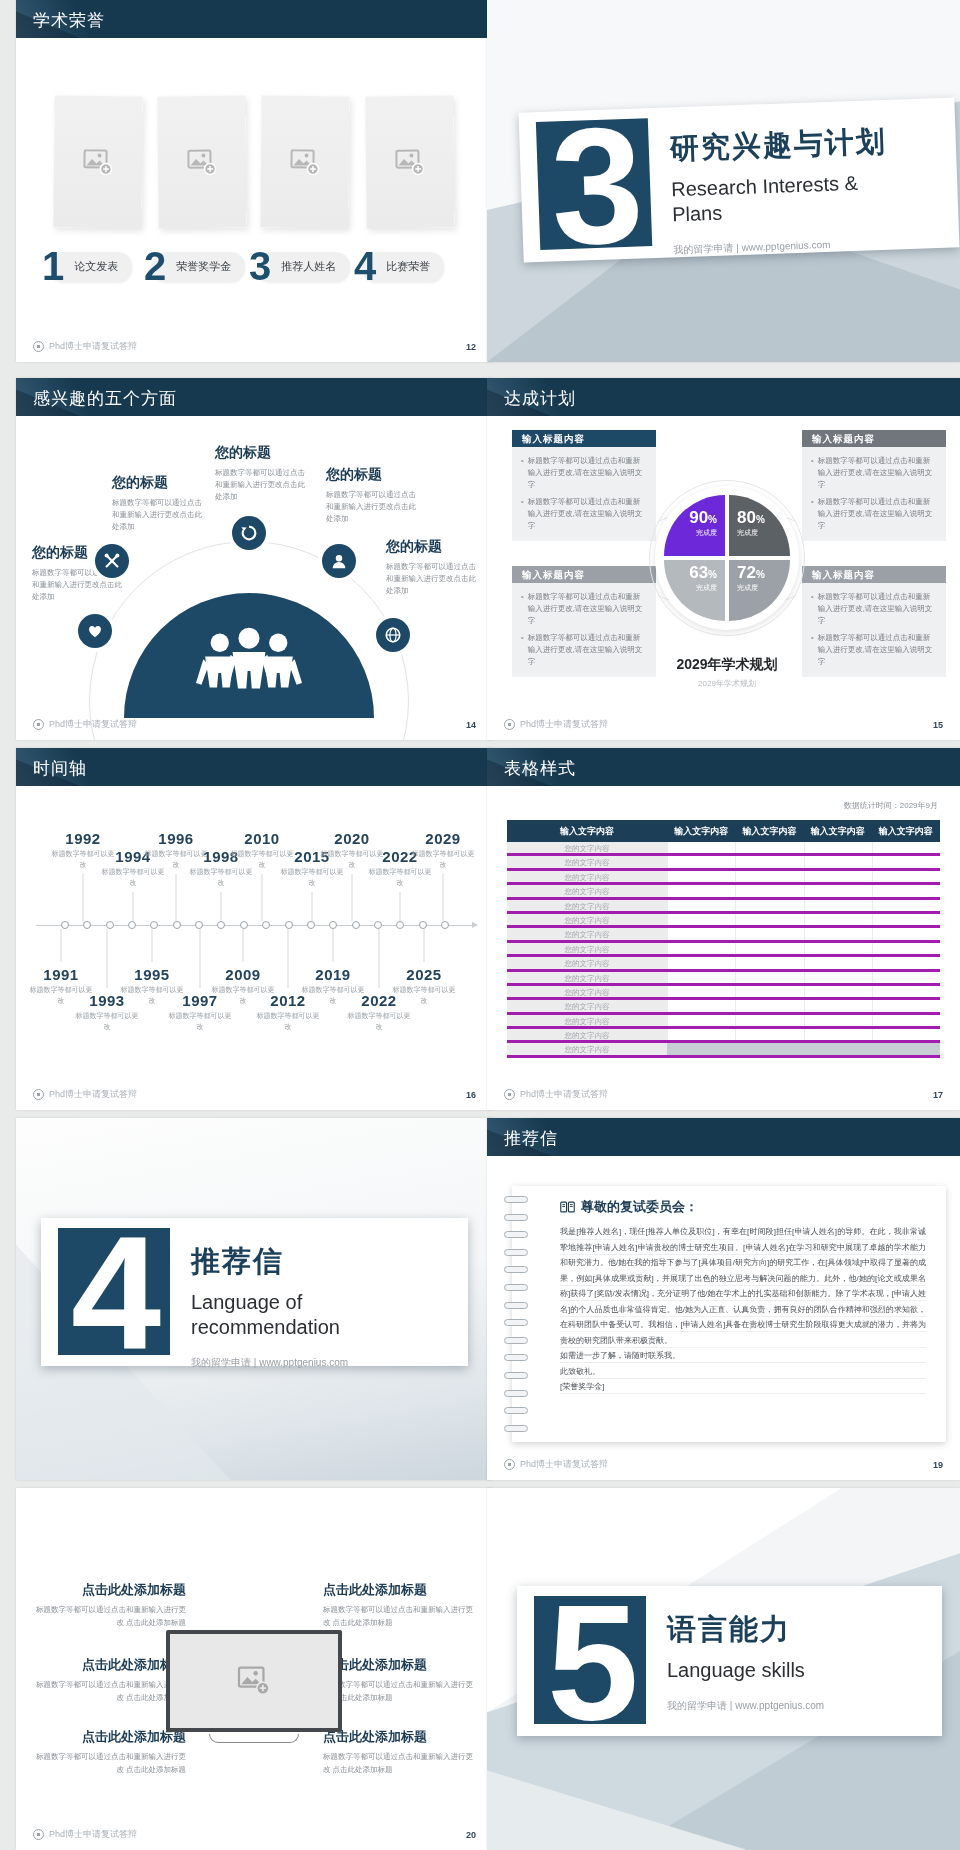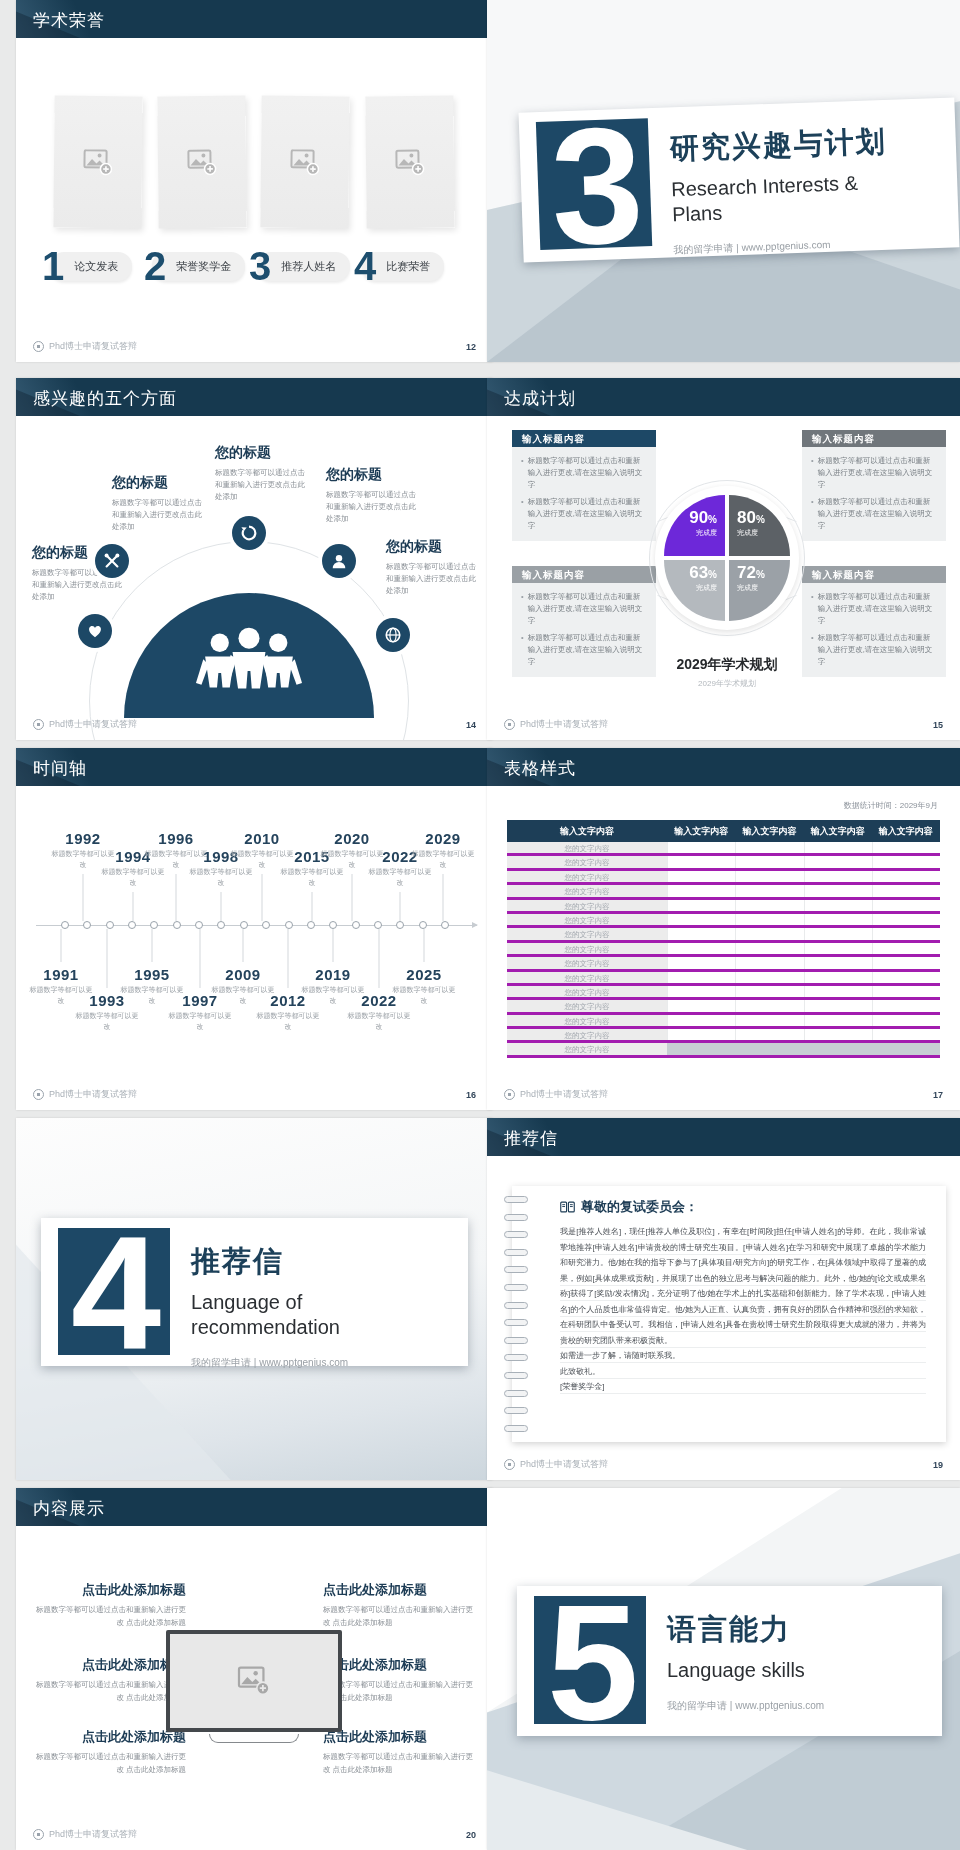--- a/index.html
+++ b/index.html
@@ -710,23 +710,20 @@
     <div class="sl-footer">
       <span class="brand">
           <span class="logo"></span>
           <span>Phd博士申请复试答辩</span>
         </span>
       <span class="pagenum">19</span>
     </div>
   </div>
 
   <div class="slide col-l row5">
-    <div class="sl-header">
-      <span class="sl-title">内容展示</span>
-    </div>
     <div class="sl-body">
       <div class="cd-block left" style="left:20px;top:55px">
         <div class="cd-h">点击此处添加标题</div>
         <div class="cd-b">标题数字等都可以通过点击和重新输入进行更改 点击此处添加标题</div>
       </div>
       <div class="cd-block left" style="left:20px;top:130px">
         <div class="cd-h">点击此处添加标题</div>
         <div class="cd-b">标题数字等都可以通过点击和重新输入进行更改 点击此处添加标题</div>
       </div>
       <div class="cd-block left" style="left:20px;top:202px">

